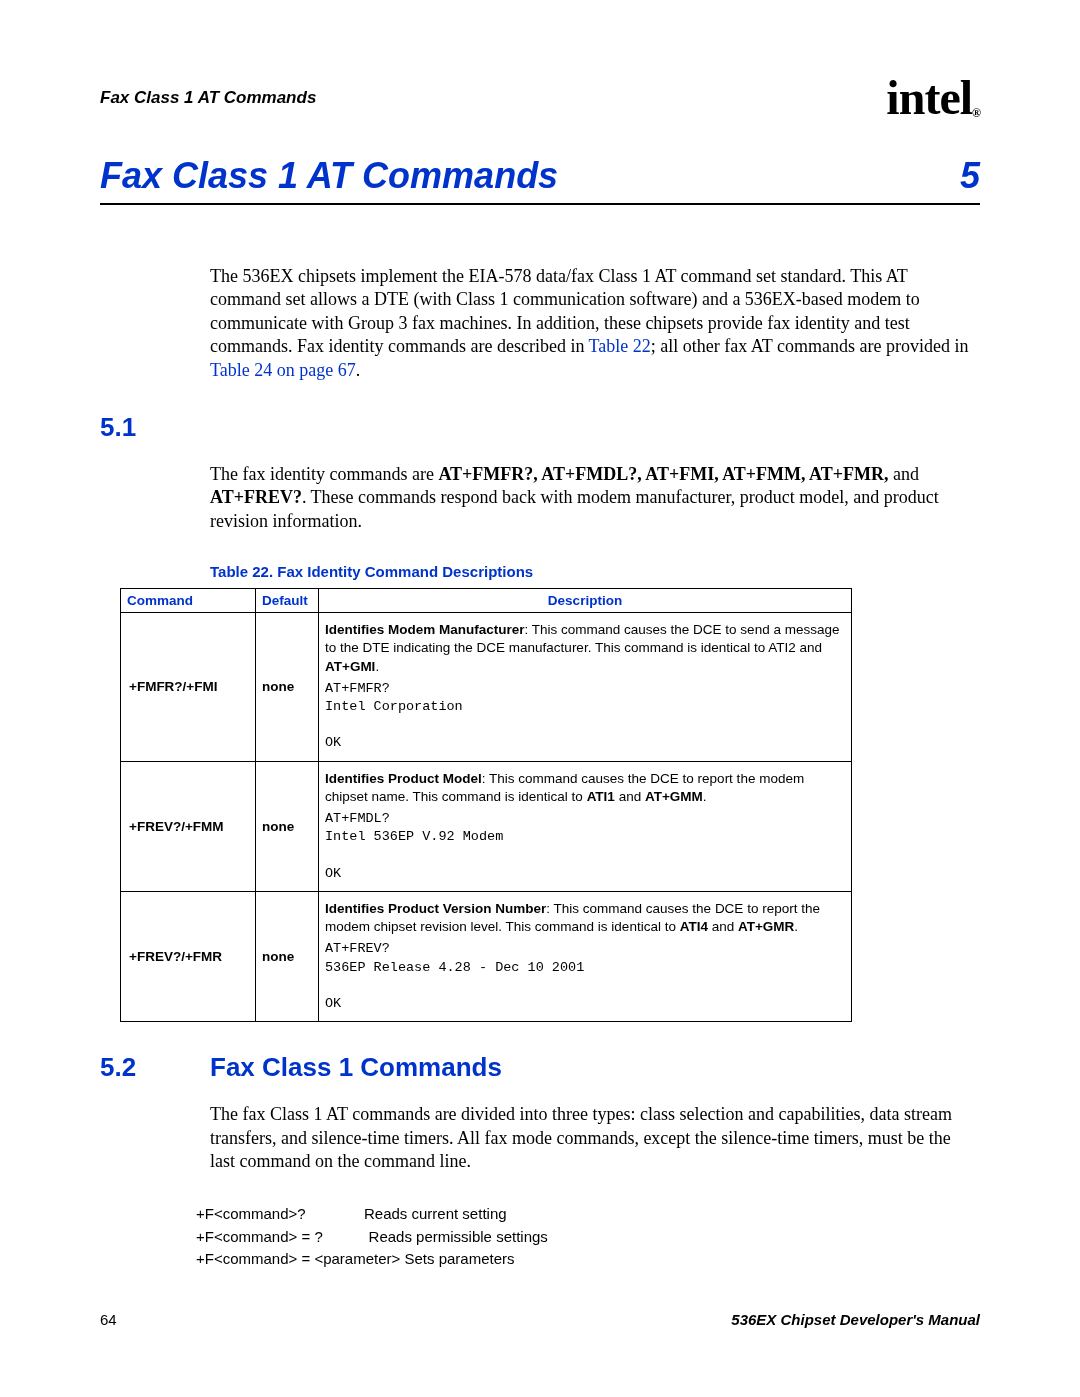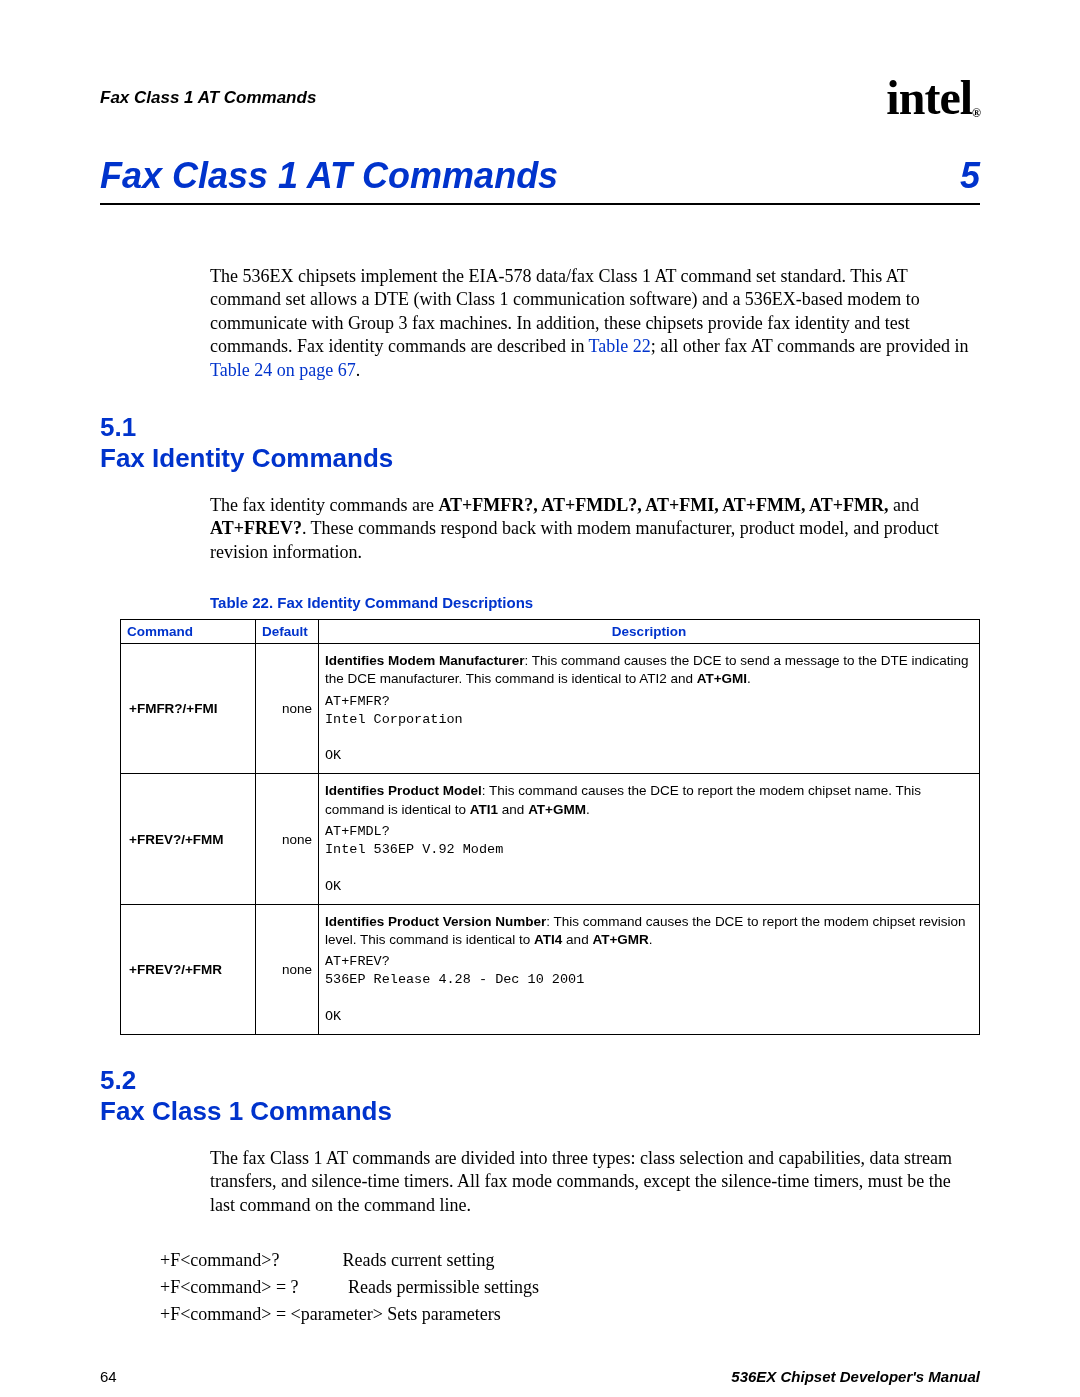--- a/index.html
+++ b/index.html
@@ -70,21 +70,20 @@
     margin-bottom: 30px;
   }
   .body-text a.ref {
     color: #0033cc;
     text-decoration: none;
   }
   .section-row {
     display: flex;
     margin-bottom: 20px;
     margin-top: 30px;
-    flex-direction: column;
   }
   .section-num {
     width: 110px;
     font-family: Arial, Helvetica, sans-serif;
     font-weight: bold;
     color: #0033cc;
     font-size: 26px;
   }
   .section-title {
     font-family: Arial, Helvetica, sans-serif;
@@ -96,21 +95,21 @@
     font-family: Arial, Helvetica, sans-serif;
     font-weight: bold;
     color: #0033cc;
     font-size: 15px;
     margin-left: 110px;
     margin-bottom: 8px;
     margin-top: 20px;
   }
   table.cmd-table {
     margin-left: 20px;
-    width: 860px;
+    width: 732px;
     border-collapse: collapse;
     font-family: Arial, Helvetica, sans-serif;
     font-size: 13.5px;
   }
   table.cmd-table th {
     border: 1px solid #000;
     padding: 4px 6px;
     font-weight: bold;
     color: #0033cc;
   }
@@ -123,37 +122,36 @@
     padding: 8px 6px;
     vertical-align: middle;
   }
   table.cmd-table td.cmd-col {
     width: 120px;
     font-weight: bold;
     padding-left: 8px;
   }
   table.cmd-table td.def-col {
     width: 50px;
-    font-weight: normal;
-    text-align: right;
+    font-weight: bold;
   }
   table.cmd-table td.desc-col {
     line-height: 1.35;
   }
   .mono {
     font-family: "Courier New", Courier, monospace;
     font-size: 13.5px;
     white-space: pre;
     display: block;
     margin-top: 4px;
   }
   .usage-block {
-    font-family: Liberation Serif, serif;
-    font-size: 18px;
-    margin-left: 60px;
+    font-family: Liberation Sans, sans-serif;
+    font-size: 15px;
+    margin-left: 96px;
     white-space: pre;
     margin-top: 10px;
     margin-bottom: 20px;
     line-height: 1.5;
   }
   .note-row {
     display: flex;
     font-size: 18px;
     margin-left: 50px;
     margin-bottom: 60px;
@@ -198,21 +196,20 @@
     <div class="chapter-title">Fax Class 1 AT Commands</div>
     <div class="chapter-number">5</div>
   </div>
 
   <div class="body-text">
     <span>The 536EX chipsets implement the EIA-578 data/fax Class 1 AT command set standard. This AT command set allows a DTE (with Class 1 communication software) and a 536EX-based modem to communicate with Group 3 fax machines. In addition, these chipsets provide fax identity and test commands. Fax identity commands are described in </span><a class="ref">Table 22</a><span>; all other fax AT commands are provided in </span><a class="ref">Table 24 on page 67</a><span>.</span>
   </div>
 
   <div class="section-row">
     <div class="section-num">5.1</div>
-    <div class="section-title">Fax Identity Commands</div>
   </div>
 
   <div class="body-text">
     <span>The fax identity commands are </span><b><span>AT+FMFR?, AT+FMDL?, AT+FMI, AT+FMM, AT+FMR,</span></b><span> and </span><b><span>AT+FREV?</span></b><span>. These commands respond back with modem manufacturer, product model, and product revision information.</span>
   </div>
 
   <div class="table-caption">Table 22. Fax Identity Command Descriptions</div>
 
   <table class="cmd-table">
     <thead>

